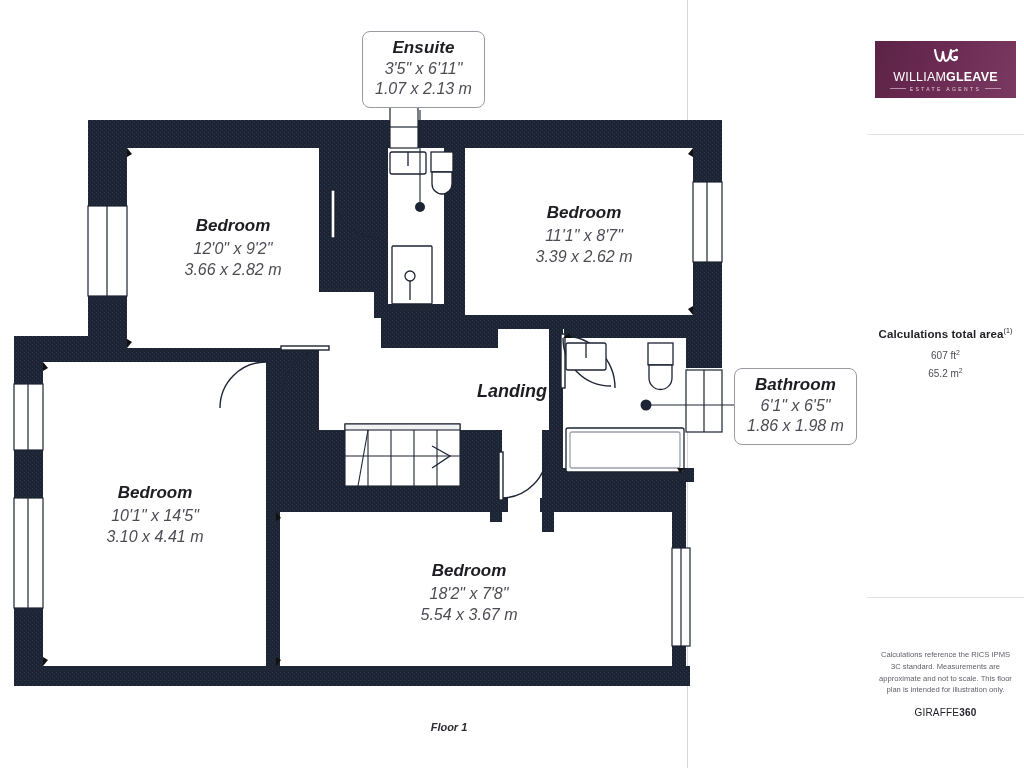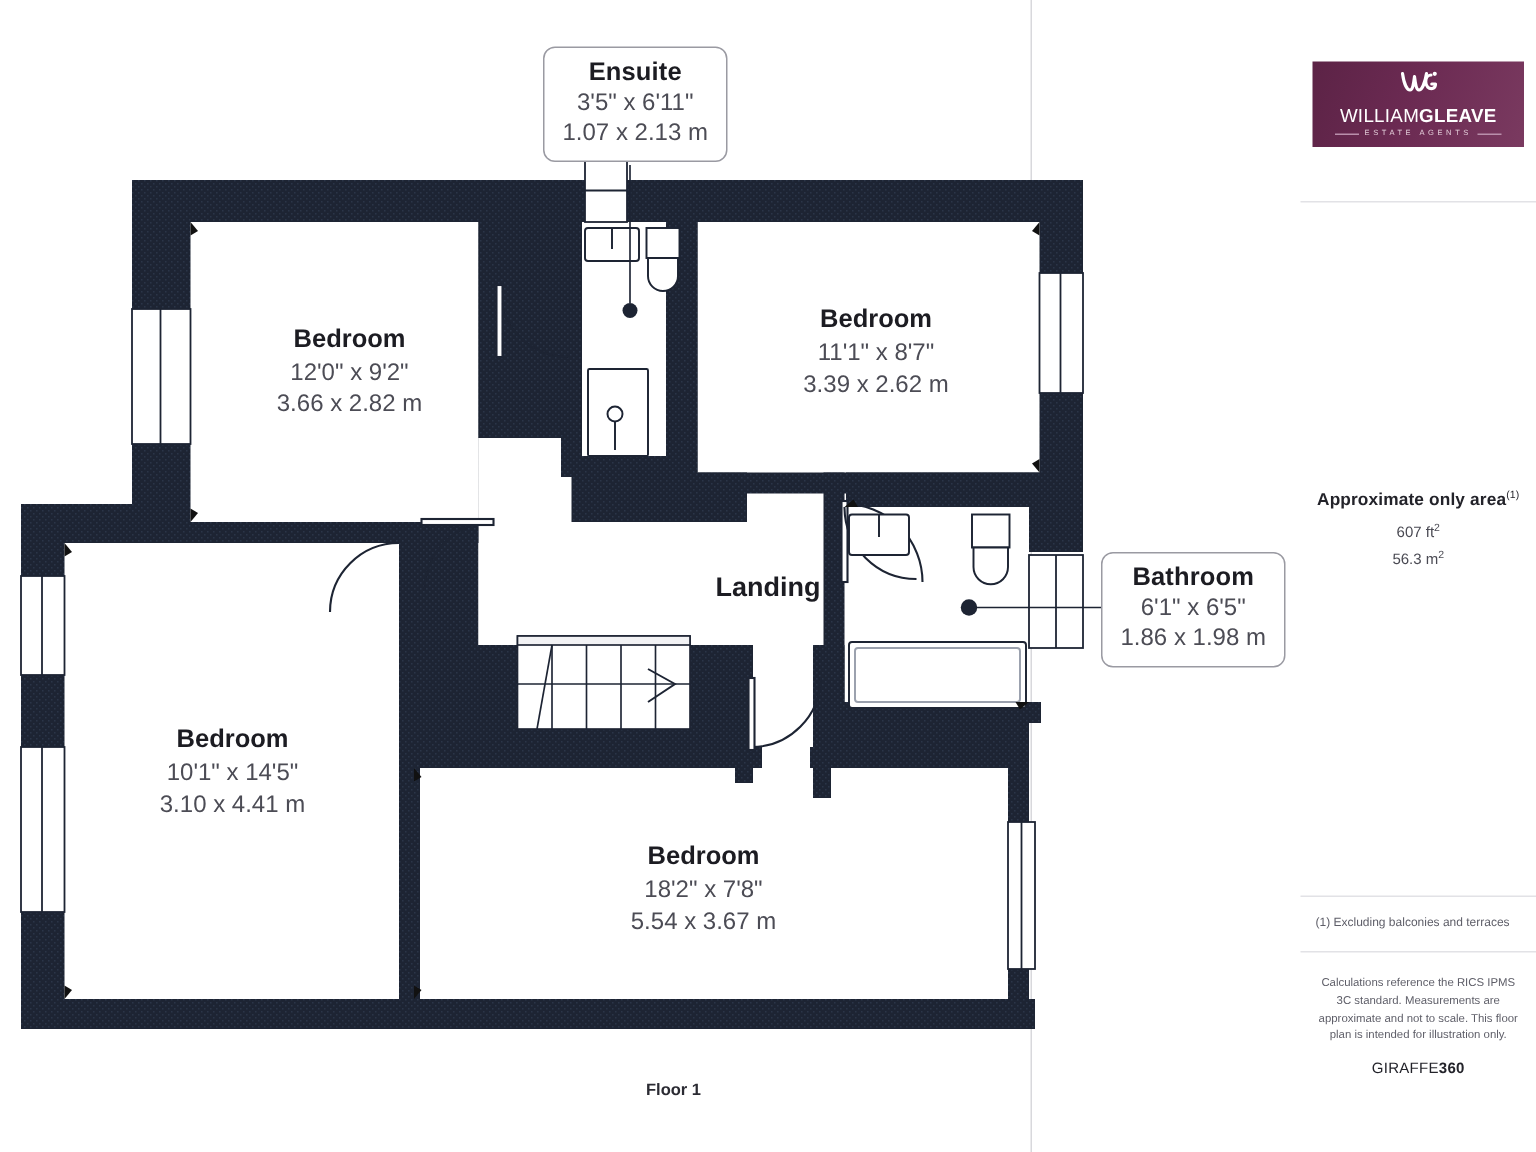--- a/index.html
+++ b/index.html
@@ -15,20 +15,21 @@
     width: 1024px; height: 768px;
     background: #ffffff;
   }
 
   
   #plan-area {
     position: absolute;
     left: 0; top: 0;
     width: 688px; height: 768px;
     border-right: 1px solid #d8d8dc;
+    font-style: italic;
   }
   #plan-svg { display: block; width: 866px; height: 768px; }
 
   
   .callout {
     position: absolute;
     background: #ffffff;
     border: 1px solid #9a9aa2;
     border-radius: 8px;
     padding: 6px 12px 8px 12px;
@@ -420,29 +421,26 @@
             <span class="lrule"></span>
             <span>ESTATE AGENTS</span>
             <span class="lrule"></span>
           </div>
         </div>
       </div>
     </div>
 
     <div class="side-cell" id="cell-area">
       <div id="area-block">
-        <div id="area-title"><span>Approximate only area</span><sup>(1)</sup></div>
+        <div id="area-title"><span>Calculations total area</span><sup>(1)</sup></div>
         <div id="area-imp"><span>607 ft</span><span class="sup2">2</span></div>
-        <div id="area-met"><span>56.3 m</span><span class="sup2">2</span></div>
+        <div id="area-met"><span>65.2 m</span><span class="sup2">2</span></div>
       </div>
     </div>
 
-    <div class="side-cell" id="cell-note1">
-      <div id="note1-text">(1) Excluding balconies and terraces</div>
-    </div>
 
     <div class="side-cell" id="cell-note2">
       <div id="note2-text">Calculations reference the RICS IPMS 3C standard. Measurements are approximate and not to scale. This floor plan is intended for illustration only.</div>
       <div id="brand"><span class="b-thin">GIRAFFE</span><span class="b-bold">360</span></div>
     </div>
 
   </div>
 </div>
 
 </body></html>

